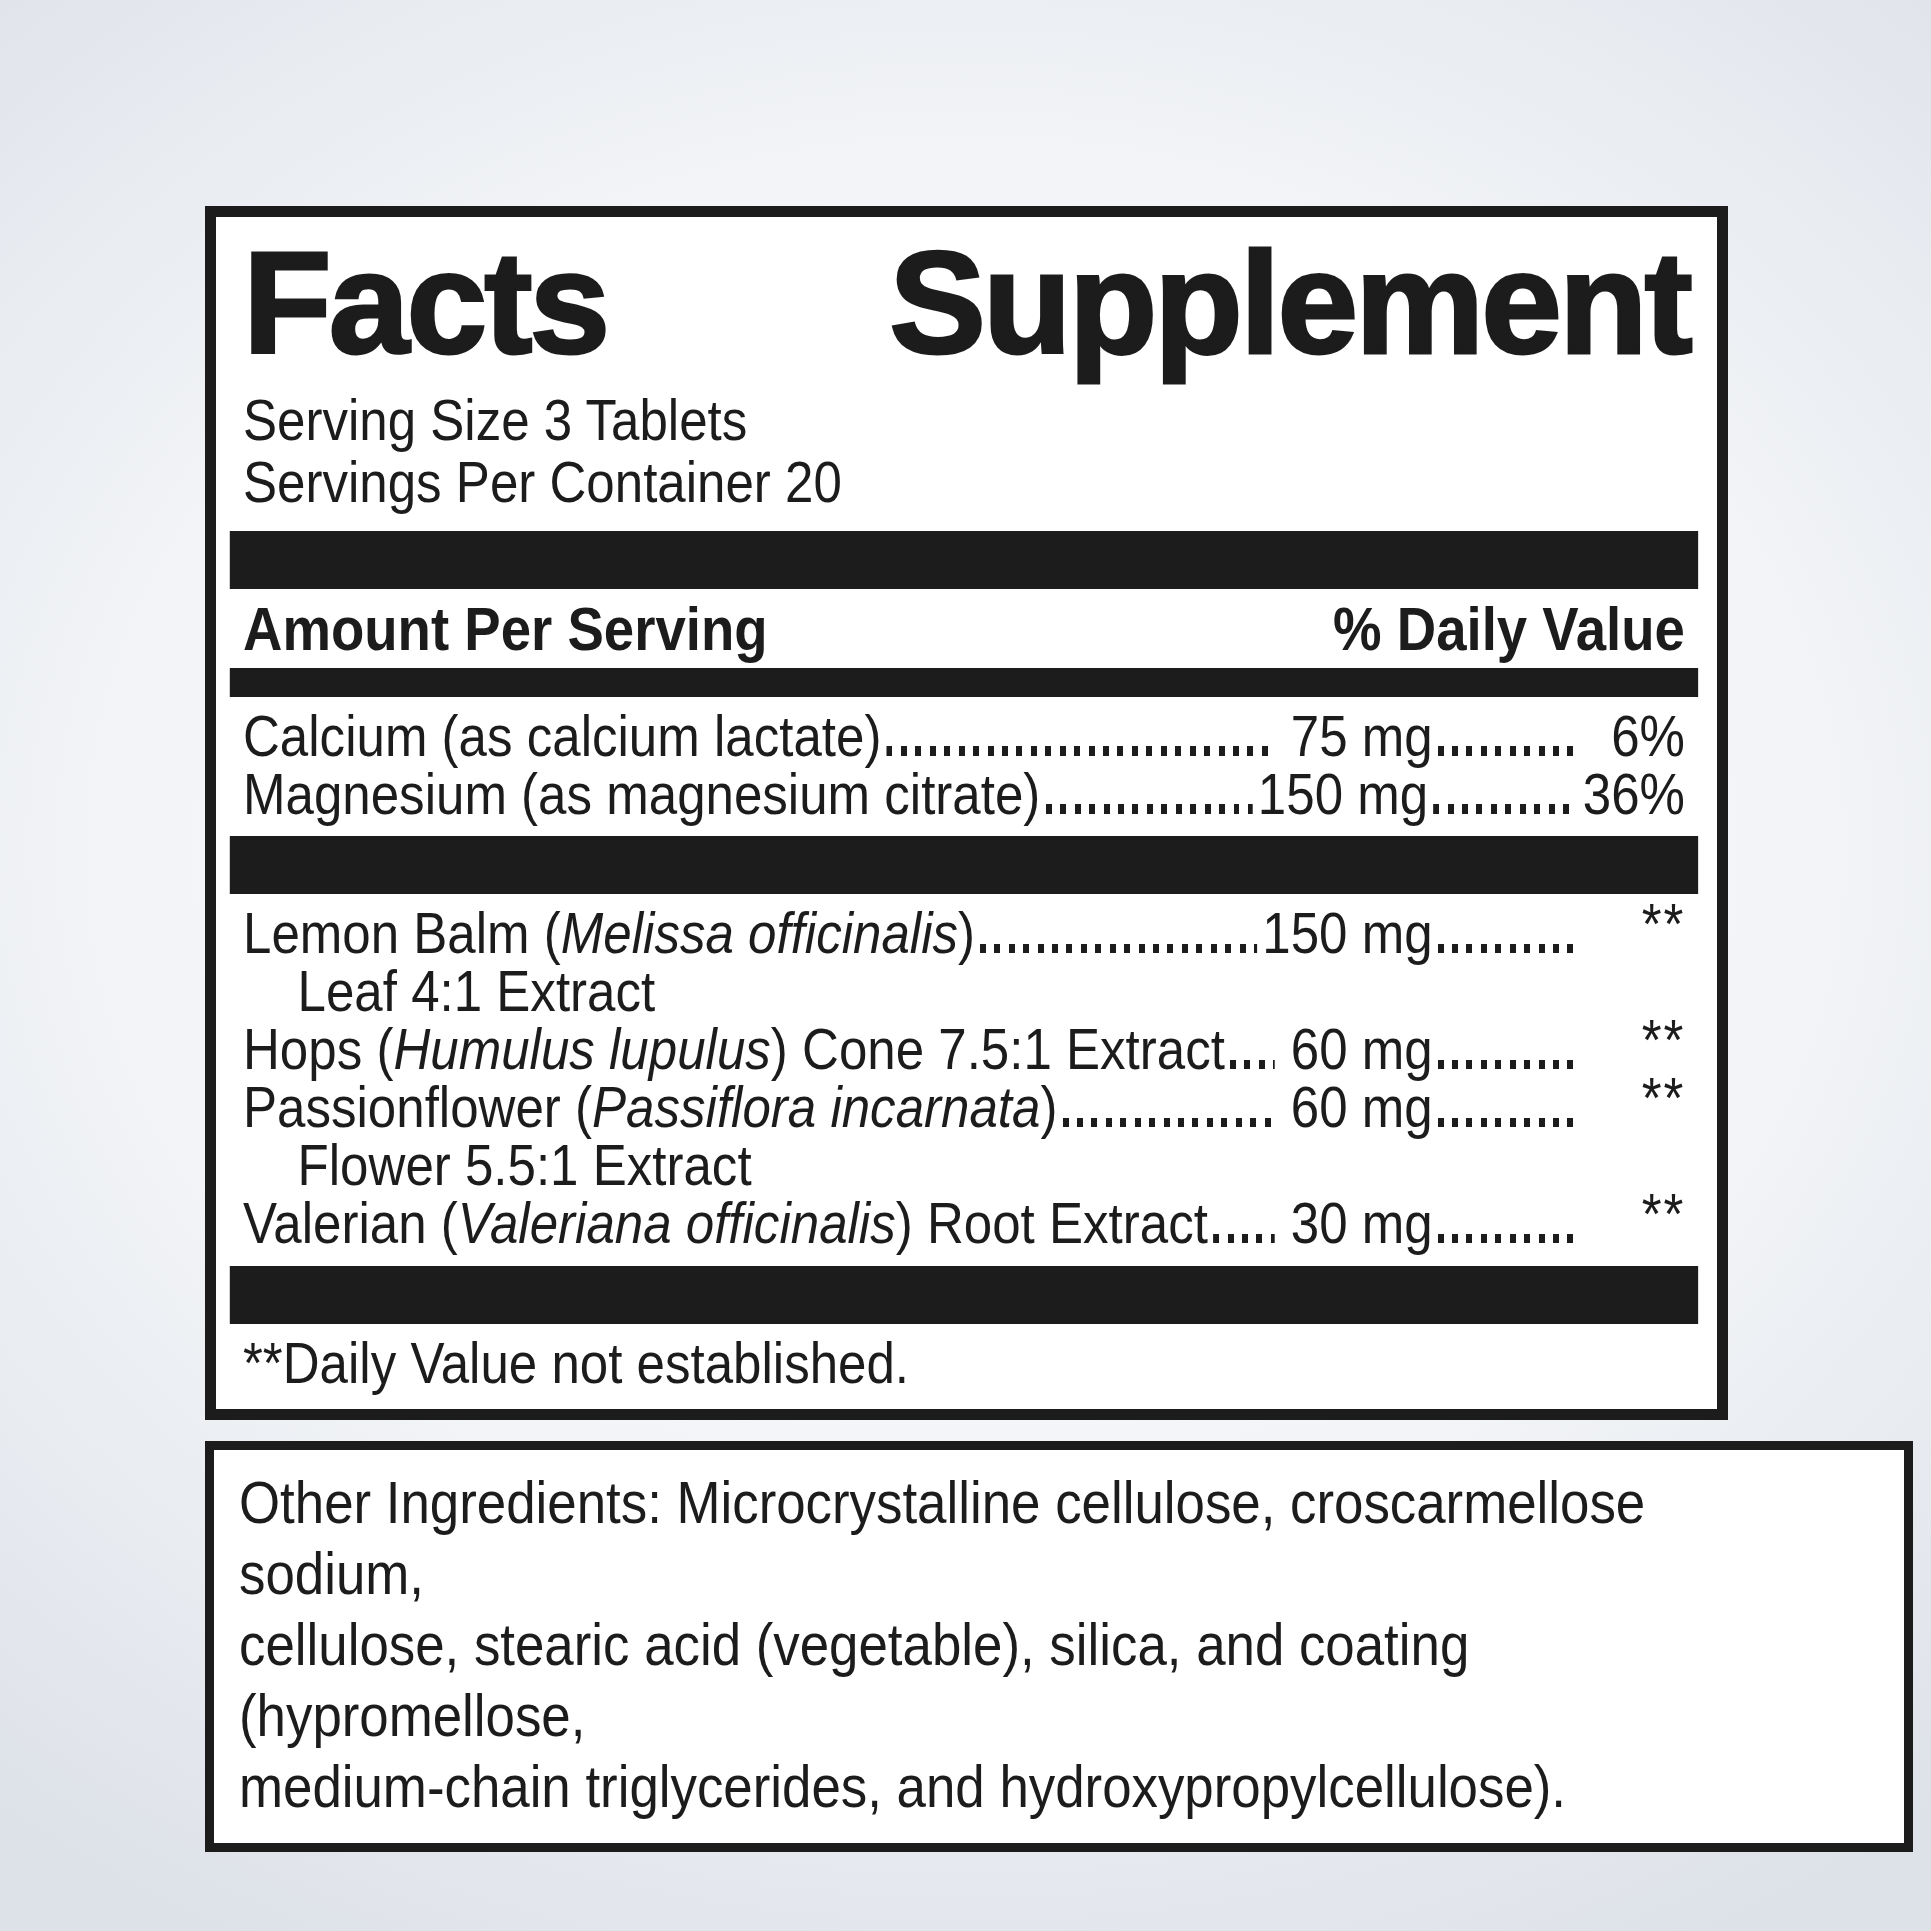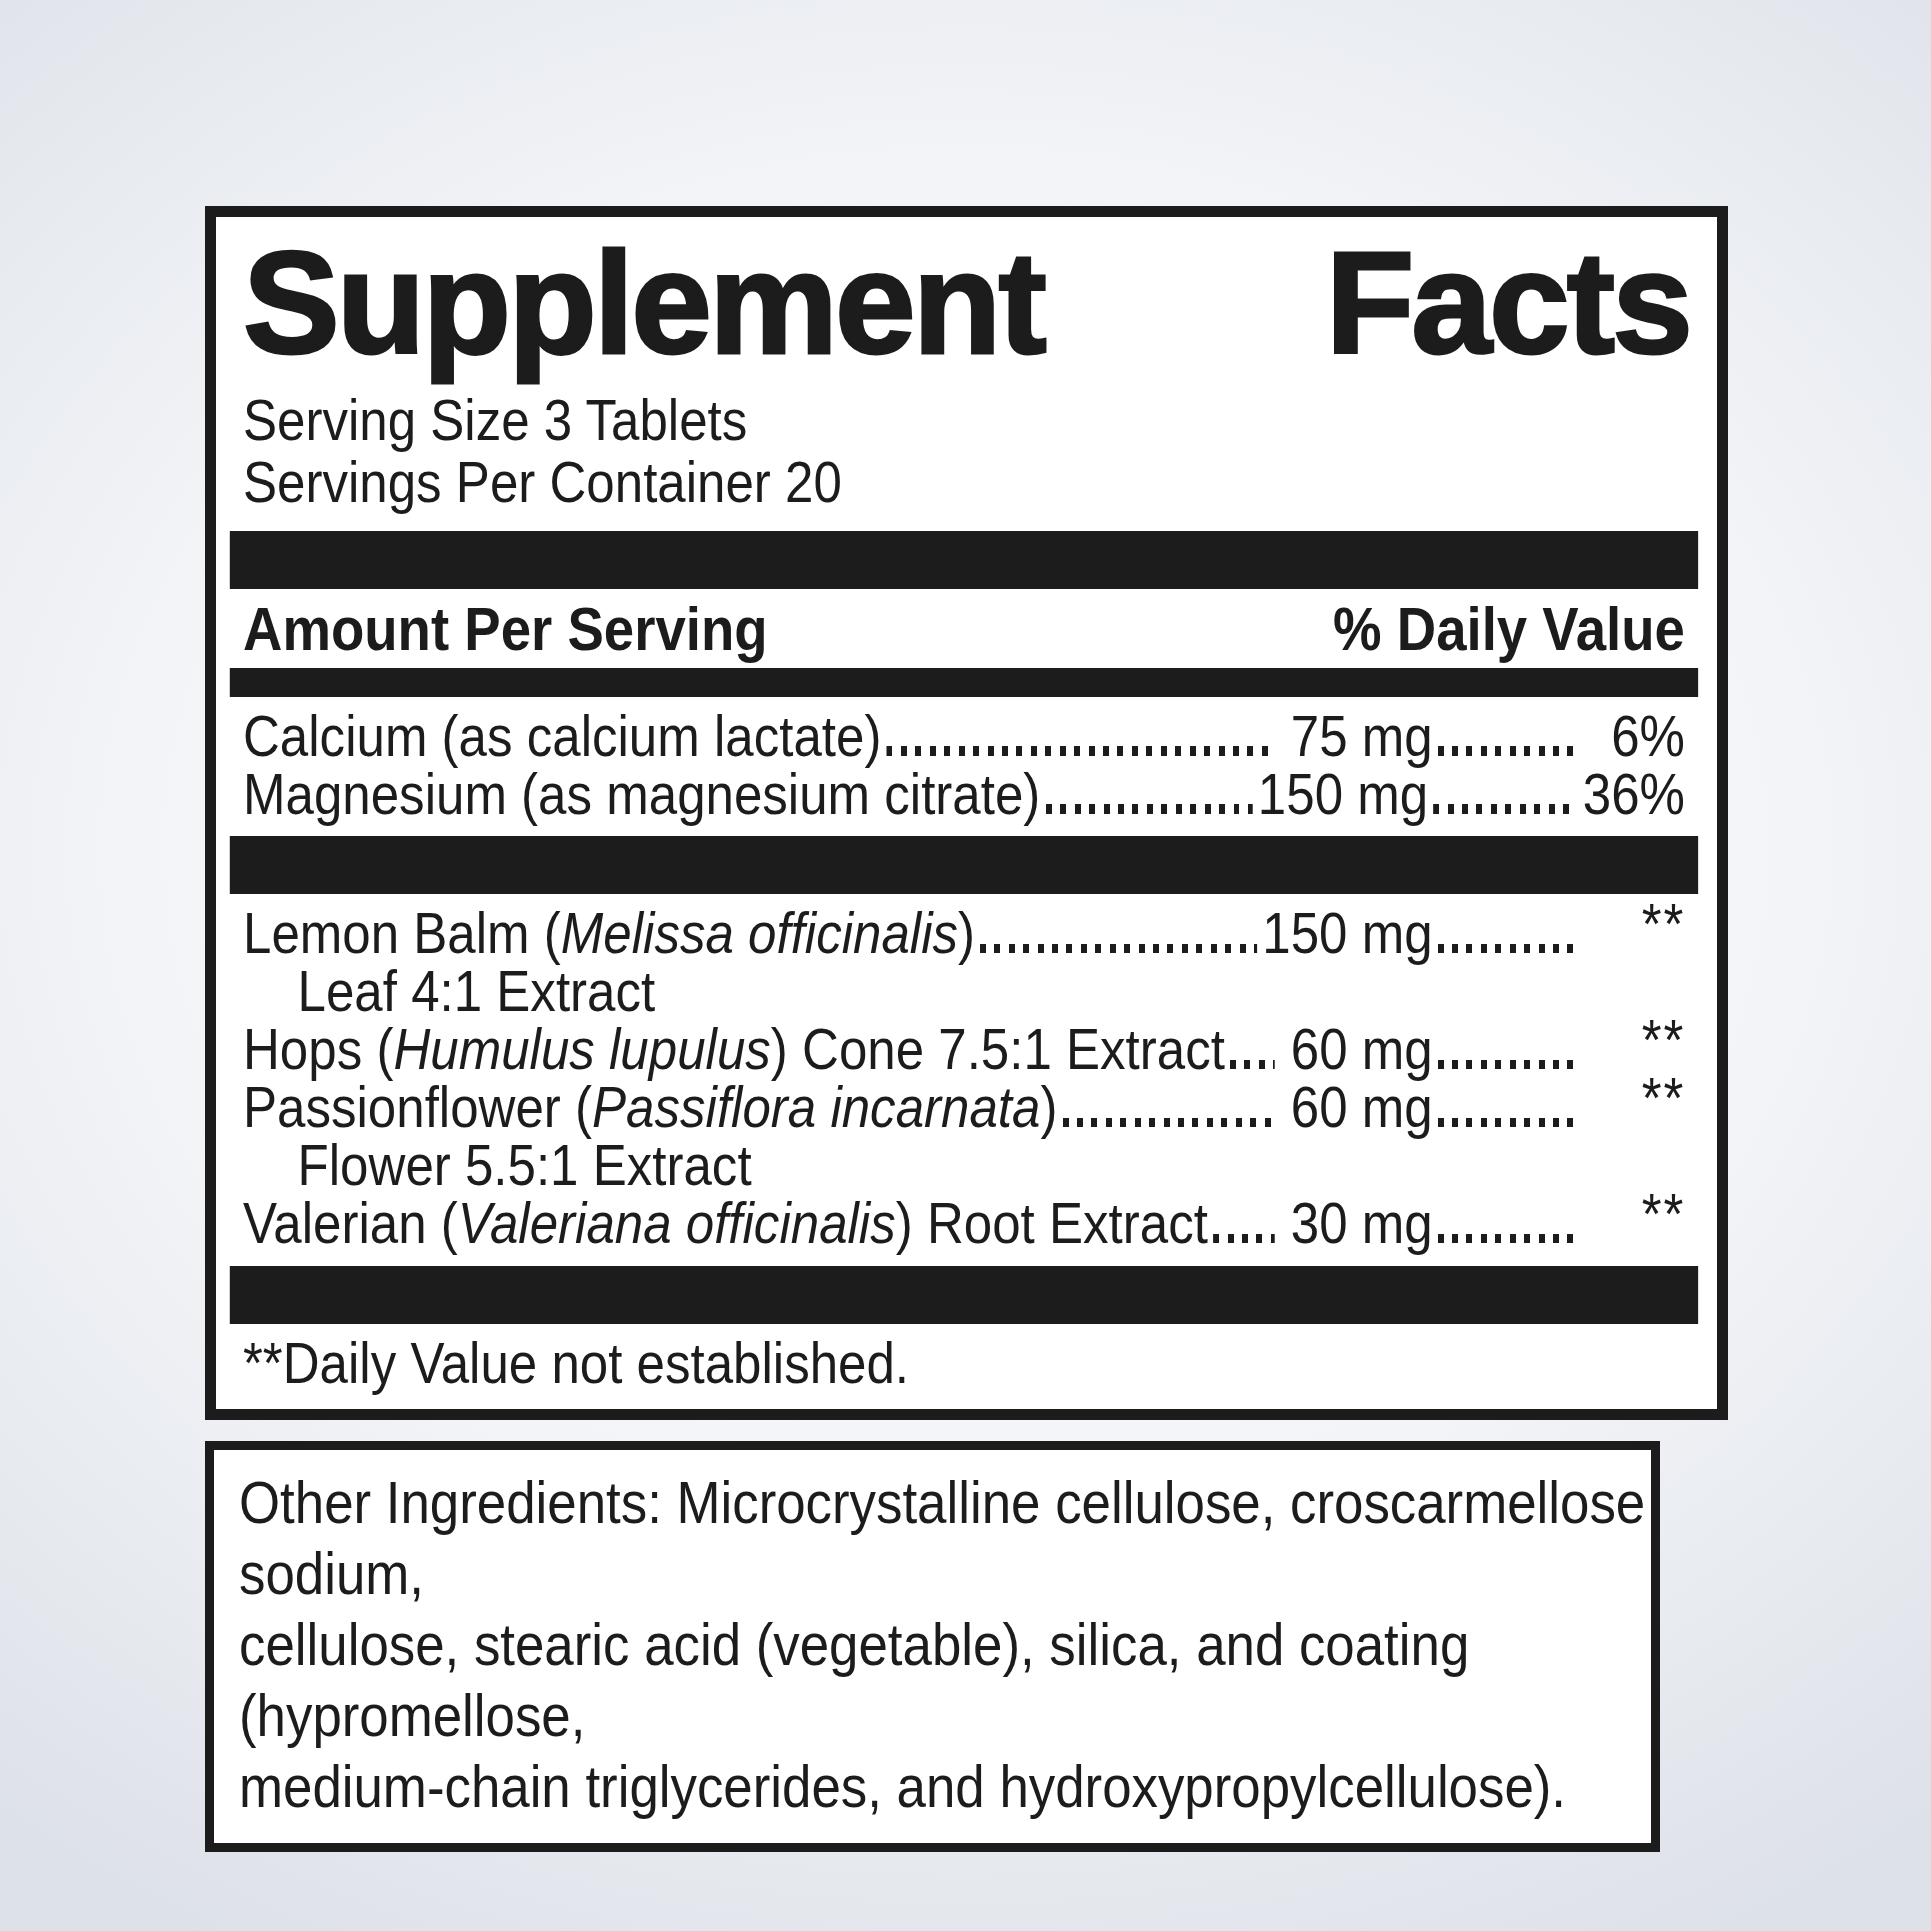--- a/index.html
+++ b/index.html
@@ -61,43 +61,43 @@
     background:repeating-linear-gradient(to right,var(--ink) 0 6.8px,transparent 6.8px 16.4px);
   }
   .leader-fixed{flex:0 0 164px;}
   .amt{flex:0 0 174px;text-align:right;}
   .dv{flex:0 0 111px;text-align:right;}
   .dv-super{position:relative;top:-0.15em;letter-spacing:1.9px;}
   .wrap-line{font-size:58px;line-height:58px;padding-left:62px;}
   .latin{font-style:italic;}
   .footnote{margin-top:9.7px;font-size:58px;line-height:60px;}
   .other-box{
-    width:1455px;margin:21px 0 0 205px;
+    width:1708px;margin:21px 0 0 205px;
     background:var(--label-bg);
     border:9.7px solid var(--ink);
     box-sizing:border-box;
     padding:17.4px 25px 21px 25px;
   }
   .other-condense{
     width:1651px;
     transform:scaleX(0.8804);
     transform-origin:left top;
   }
   .other-line{font-size:60px;line-height:71px;}
 </style>
 </head>
 <body>
 
 <div class="page">
 
   <div class="label-box">
 
     <div class="title-row">
+      <span>Facts</span>
       <span>Supplement</span>
-      <span>Facts</span>
     </div>
 
     <div class="condense">
 
       <div class="serving-block">
         <div class="serving-line">Serving Size 3 Tablets</div>
         <div class="serving-line">Servings Per Container 20</div>
       </div>
 
       <div class="bar bar-thick bar-1"></div>

